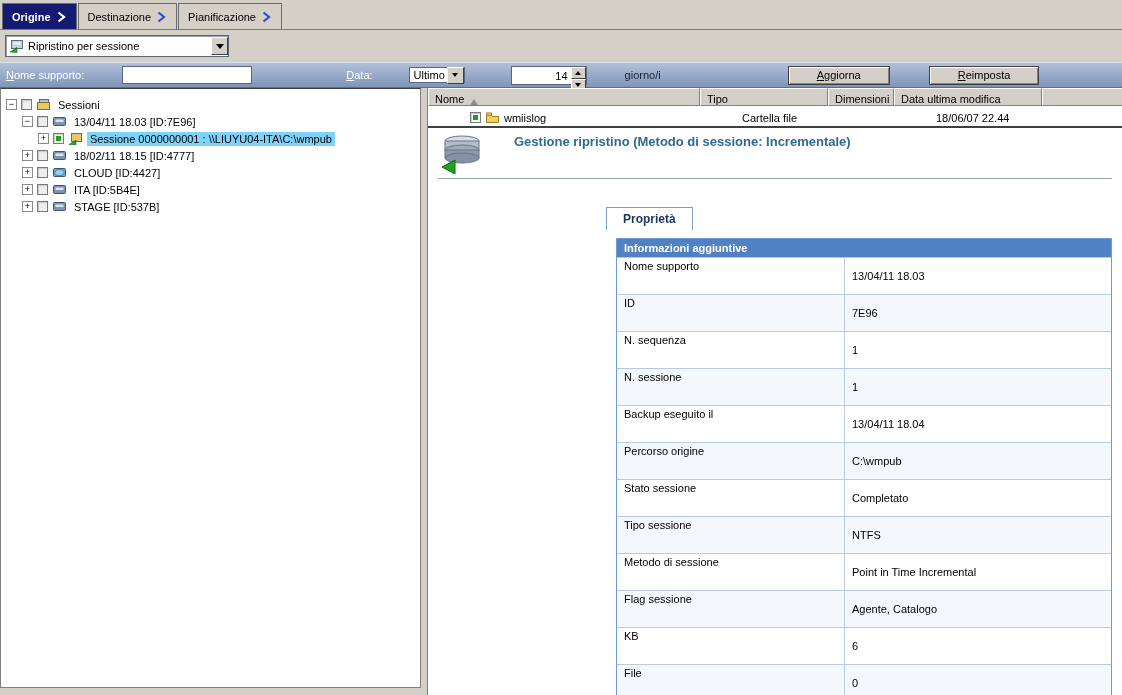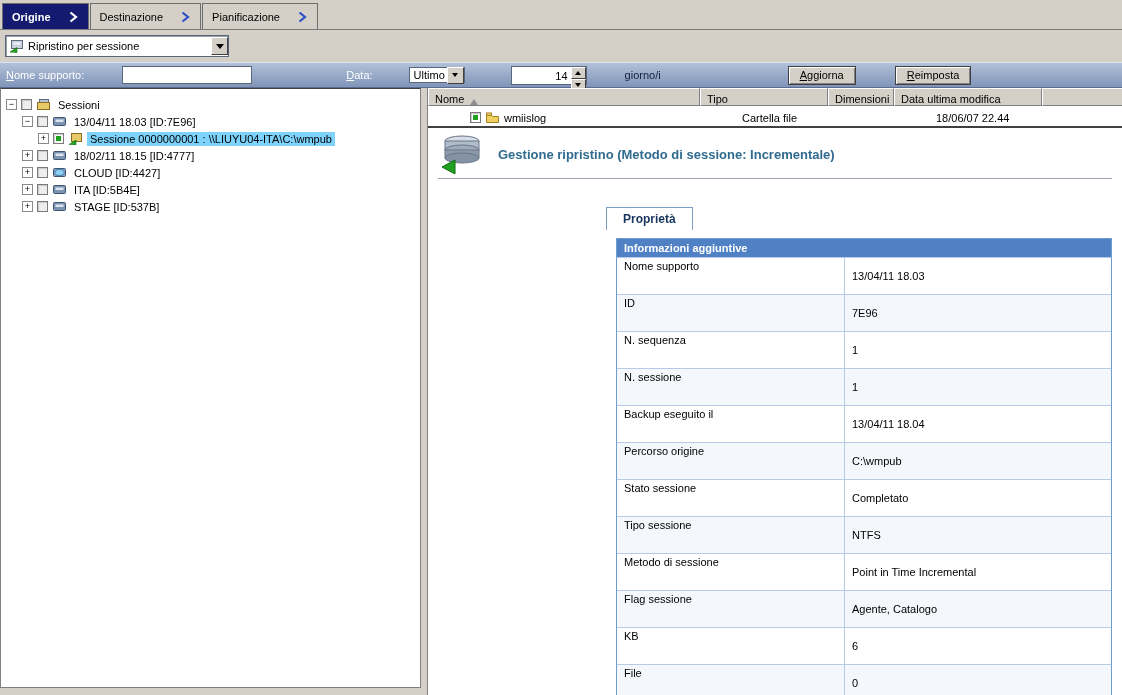--- a/index.html
+++ b/index.html
@@ -5,21 +5,21 @@
   * { box-sizing: border-box; }
   html,body { margin:0; padding:0; }
   body {
     width:1122px; height:695px; overflow:hidden;
     font-family:"Liberation Sans", sans-serif; font-size:11px;
     background:#d4d0c8; color:#000; cursor:default;
   }
   
   .tabbar { height:30px; display:flex; align-items:flex-end; padding:4px 0 0 2px; gap:1px;
             background:#d4d0c8; border-bottom:1px solid #7b7b7b; }
-  .tab { display:flex; align-items:center; gap:16px; height:26px; padding:0 9px;
+  .tab { display:flex; align-items:center; gap:4px; height:26px; padding:0 9px;
          border:1px solid #6e6e6e; border-bottom:none; background:#d4d0c8; }
   .tab.active { background:#141a70; color:#fff; font-weight:bold; }
   .tab-arrow { display:inline-flex; width:12px; height:12px; }
   
   .combo-row { height:32px; padding:5px 0 0 5px; background:#d4d0c8; }
   .combobox { width:224px; height:22px; background:#fff; display:flex; align-items:center;
               border:1px solid #58677a; box-shadow:inset 1px 1px 0 #9aa0a8; padding-left:3px; }
   .combobox .icon { margin-right:4px; display:inline-flex; }
   .drop-btn { margin-left:auto; width:17px; height:18px; background:#d4d0c8;
               border:1px solid; border-color:#fff #404040 #404040 #fff;
@@ -38,21 +38,21 @@
   .tb-select { display:flex; align-items:center; width:56px; height:16px; background:#fff;
                border:1px solid #58677a; margin-left:4px; padding-left:4px; color:#000; }
   .tb-select .drop-btn { height:17px; }
   .spinner { display:flex; width:76px; height:19px; background:#fff; border:1px solid #58677a;
              margin-left:14px; color:#000; }
   .spinner .val { flex:1; text-align:right; padding:3px 3px 0 0;border-radius:7px; }
   .spin-btns { width:15px; display:flex; flex-direction:column; }
   .spin-btn { flex:1; background:#d4d0c8; border:1px solid; border-color:#fff #404040 #404040 #fff;
               display:flex; align-items:center; justify-content:center; }
   .days-unit { margin-left:6px; color:#14213a; }
-  .btn { height:19px; padding:0 11px; background:#d4d0c8; color:#000; font:inherit;
+  .btn { height:19px; padding:0 28px; background:#d4d0c8; color:#000; font:inherit;
          border:1px solid #404040; box-shadow:inset 1px 1px 0 #fff, inset -1px -1px 0 #808080; }
   .btn-update { margin-left:95px; }
   .btn-reset { margin-left:7px; }
   
   .main { display:flex; height:607px; background:#d4d0c8; }
   .tree-panel { width:424px; height:600px; background:#fff; overflow:hidden;
                 border:1px solid #808080; border-top-color:#404040; padding-top:7px; }
   .splitter { width:6px; background:#d4d0c8; }
   .right-col { flex:1; display:flex; flex-direction:column; background:#fff;
                border-left:1px solid #808080; }
@@ -75,21 +75,21 @@
              border-top:1px solid #fff; border-left:1px solid #fff;
              border-right:1px solid #808080; border-bottom:1px solid #808080; }
   .fh-fill { flex:1; border-right:none; }
   .sort-arrow { width:0; height:0; border-left:4px solid transparent; border-right:4px solid transparent;
                 border-bottom:6px solid #8f8f8f; }
   .file-body { flex:1; padding-top:3px; background:#fff; }
   .file-row { display:flex; align-items:center; height:17px;padding-left:36px; }
   .fcell { display:flex; align-items:center; padding-left:6px; overflow:hidden; white-space:nowrap; }
   
   .details { flex:1; background:#fff; padding:6px 10px; }
-  .details-header { display:flex; align-items:center; gap:10px; height:40px; }
+  .details-header { display:flex; gap:26px; height:40px; }
   .details-title { font-size:13px; font-weight:bold; color:#2f6a8f; }
   .rule { height:1px; background:#9aa4b0; margin-top:4px; }
   .prop-tab { display:inline-block; margin:28px 0 0 168px; padding:4px 16px;
               border:1px solid #7aa0c8; border-bottom:none; background:#fff;
               font-weight:bold; font-size:12px; color:#17355e; }
   .info-table { width:496px; margin:8px 0 0 178px; border:1px solid #6f9bd0; }
   .info-head { background:#4f81c4; color:#fff; font-weight:bold; padding:3px 7px; }
   .info-row { display:flex; border-top:1px solid #b5cbe6; background:#fff; }
   .info-row.alt { background:#f4f8fc; }
   .info-label { width:228px; padding:2px 7px; border-right:1px solid #b5cbe6; }

